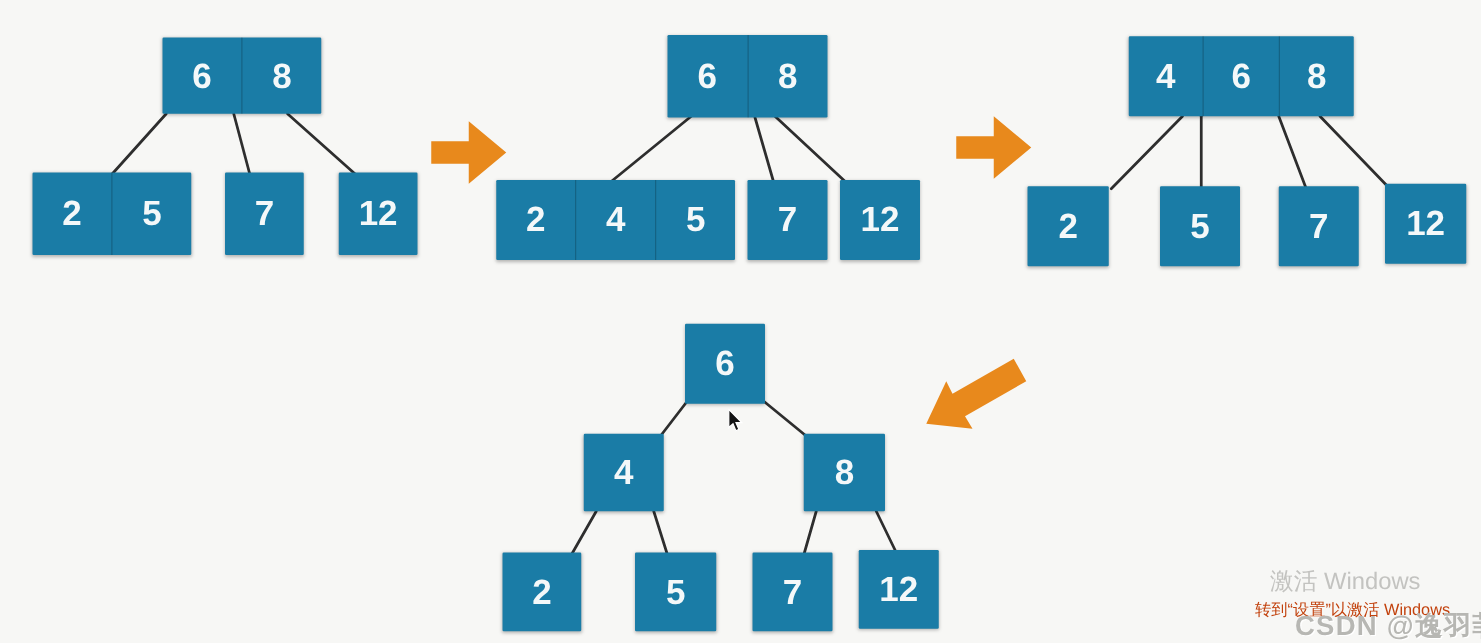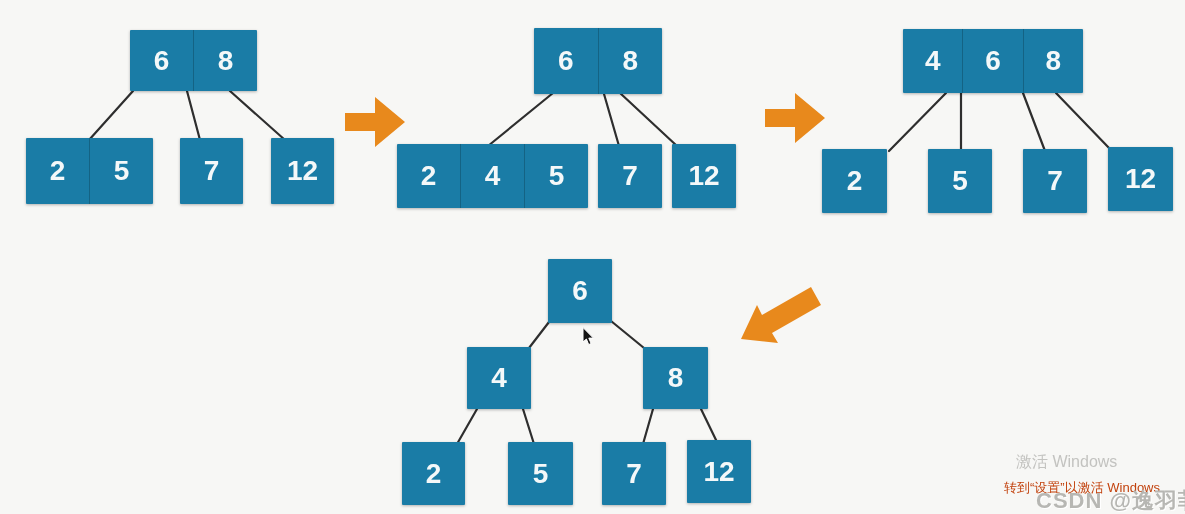--- a/index.html
+++ b/index.html
@@ -29,21 +29,21 @@
   }
   .cell + .cell{
     border-left:1px solid rgba(0,0,0,0.20);
   }
   .wm{
     position:absolute;
     white-space:nowrap;
   }
   #wm-activate-title{
     left:1016px;top:452px;
-    font-size:16px;color:#c3c3c0;
+    font-size:19px;color:#c3c3c0;
   }
   #wm-activate-sub{
     left:1004px;top:479px;
     font-size:13px;color:#c2410c;
   }
   #wm-csdn{
     left:1036px;top:486px;
     font-size:22px;color:#b7b7b3;
     font-weight:600;letter-spacing:1px;
     text-shadow:1px 1px 0 #ffffff;

